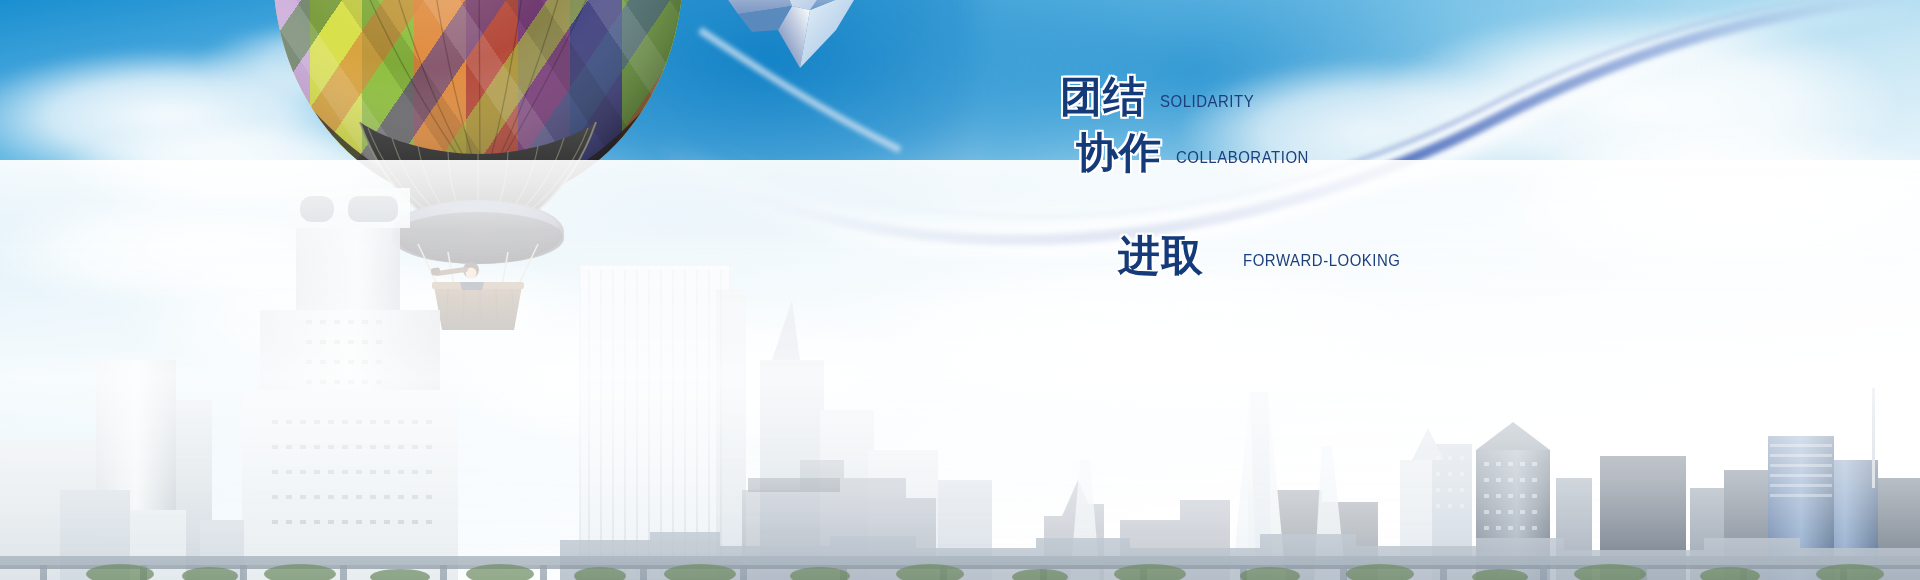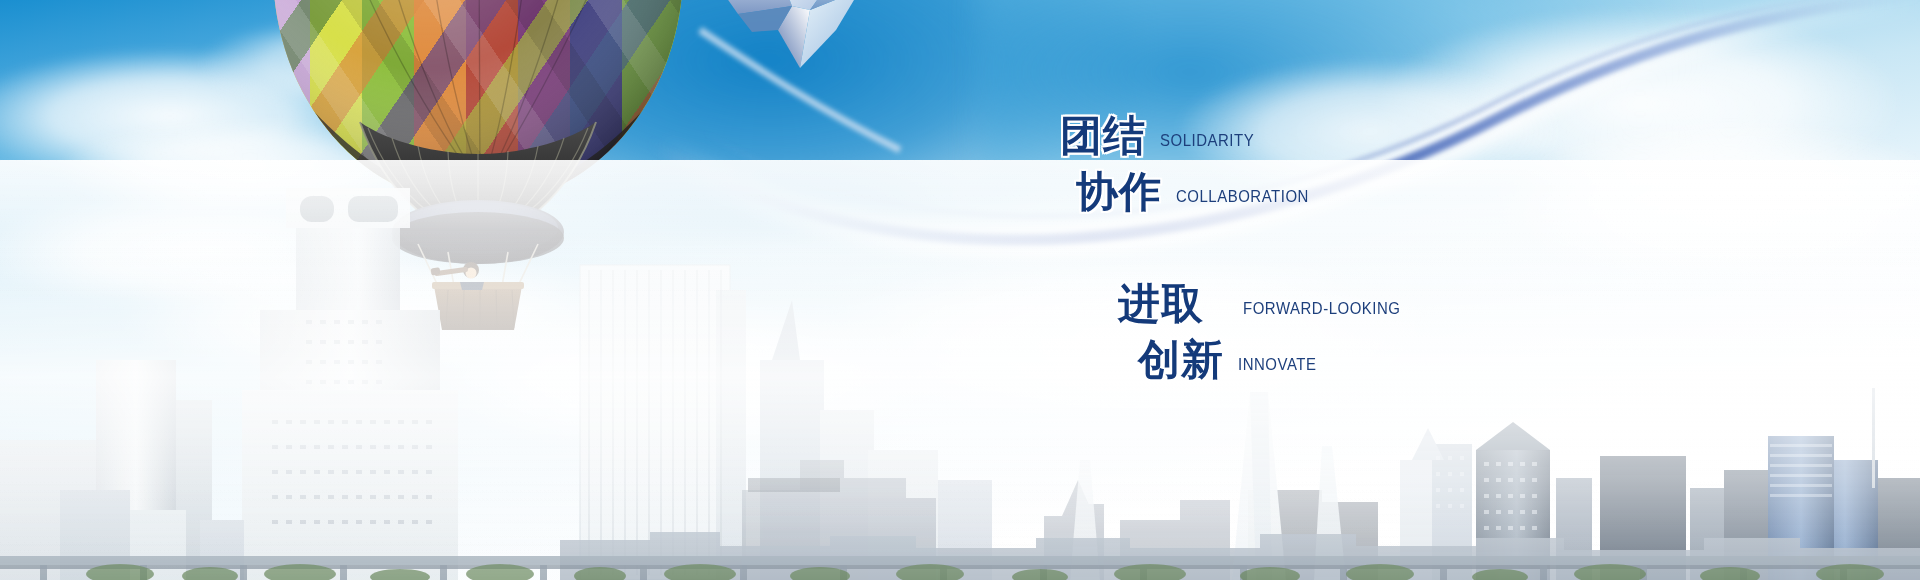--- a/index.html
+++ b/index.html
@@ -85,21 +85,20 @@
   
   .slogan{
     position:absolute;
     left:1060px; top:60px;
     width:520px; height:340px;
   }
   .slogan-row{
     position:absolute;
     display:flex; align-items:baseline; gap:14px;
     white-space:nowrap;
-    margin-top:39px;
   }
   .cn{
     font-family:"DejaVu Sans","Liberation Sans",sans-serif;
     font-weight:700;
     font-size:42px;
     line-height:1;
     color:#143a7a;
     letter-spacing:1px;
     text-shadow:
       -2px -2px 0 rgba(255,255,255,.95),
@@ -118,21 +117,21 @@
     line-height:1;
     color:#1d3f7c;
     letter-spacing:.6px;
     transform:scaleX(.88);
     transform-origin:left bottom;
     position:relative; top:-4px;
   }
   .r0{ left:0px;   top:16px;  }
   .r1{ left:16px;  top:72px;  }
   .r2{ left:38px;  top:128px; }
-  .r3{ left:58px;  top:184px;gap:39px; }
+  .r3{ left:58px;  top:175px;gap:39px; }
   .r4{ left:78px;  top:240px; }
 </style>
 </head>
 <body>
 
 <div class="banner">
 
   <div class="sky"></div>
   <div class="sky-deep"></div>
   <div class="sky-deep2"></div>
@@ -691,20 +690,16 @@
       <span class="cn">协作</span>
       <span class="en">COLLABORATION</span>
     </div>
 
 
     <div class="slogan-row r3">
       <span class="cn">进取</span>
       <span class="en">FORWARD-LOOKING</span>
     </div>
 
-    <div class="slogan-row r4">
-      <span class="cn">创新</span>
-      <span class="en">INNOVATE</span>
-    </div>
 
   </div>
 
 </div>
 
 </body></html>

